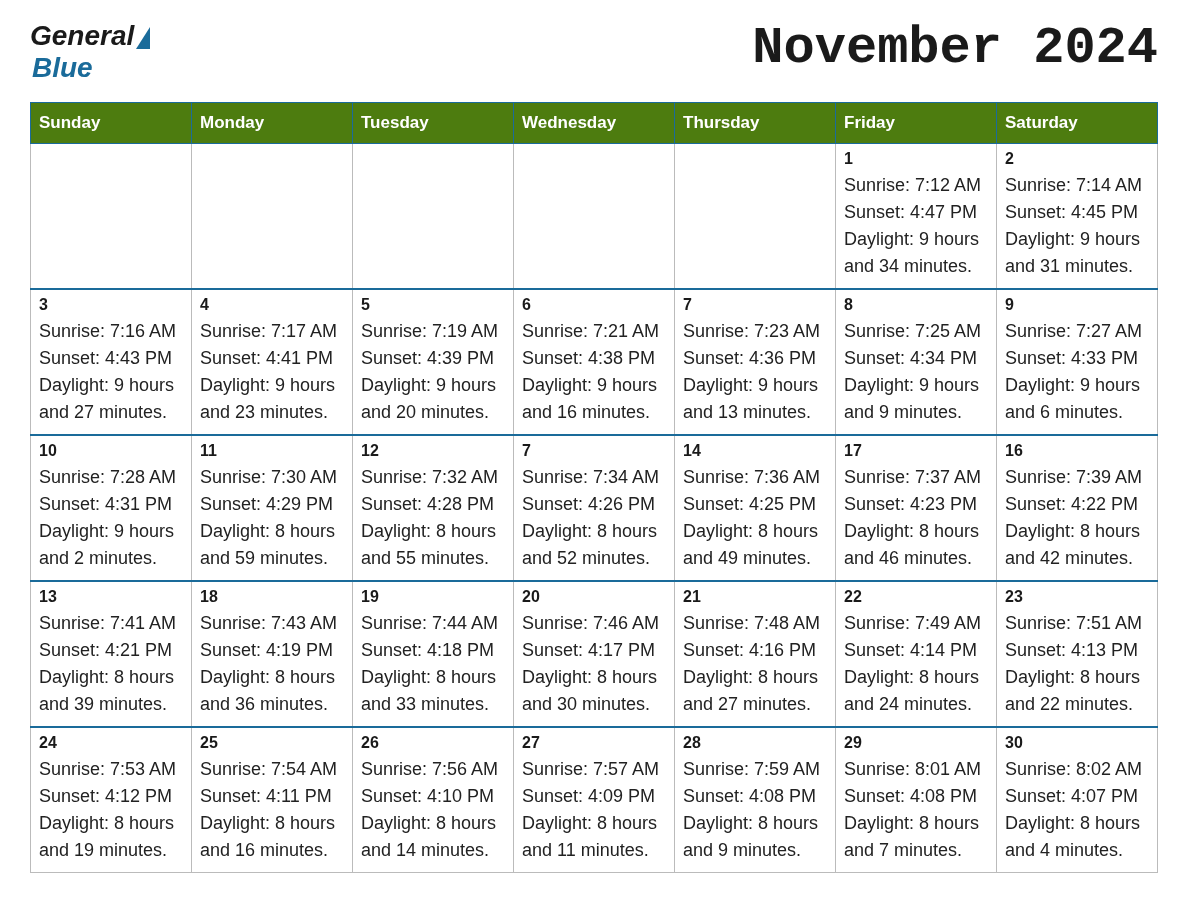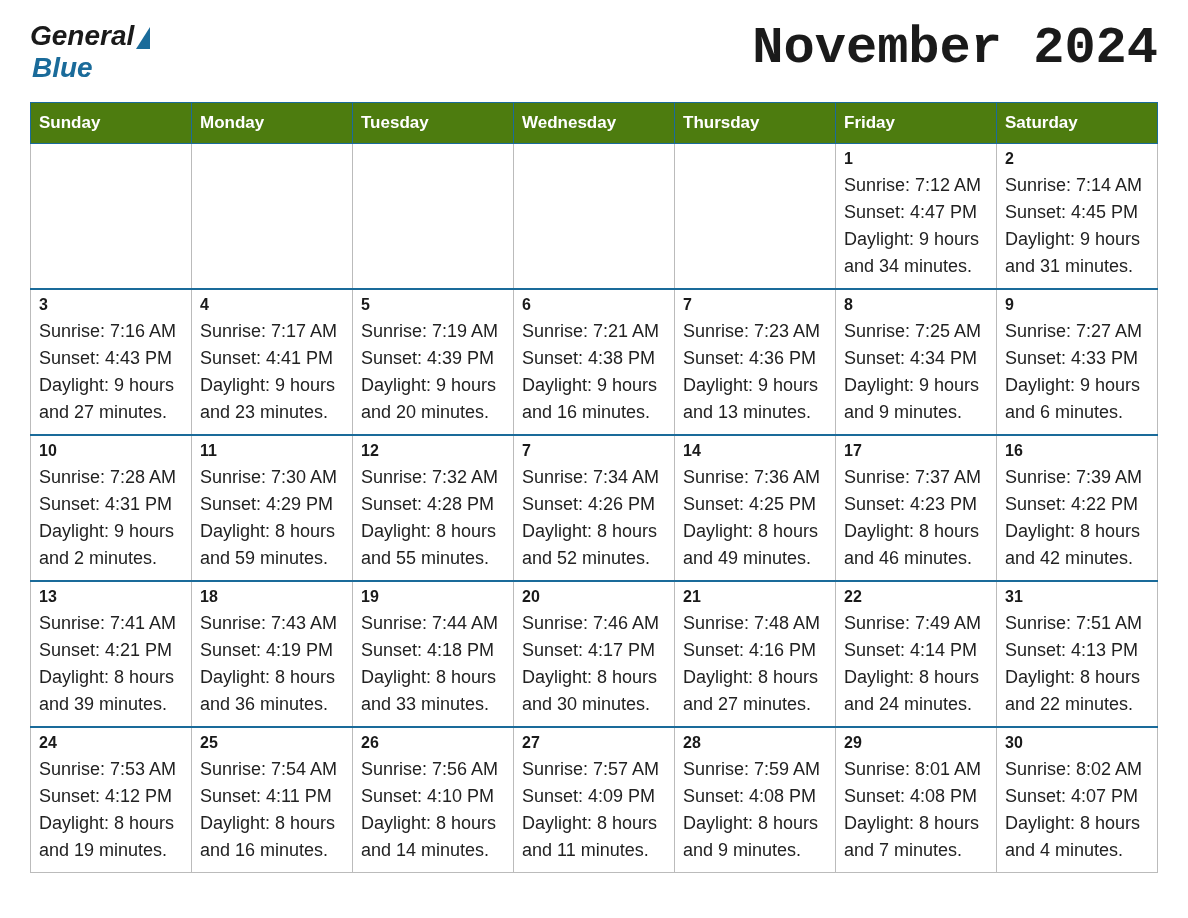--- a/index.html
+++ b/index.html
@@ -227,21 +227,21 @@
         </td>
         <td>
           <div class="day-number">21</div>
           <div class="day-info">Sunrise: 7:48 AM<br>Sunset: 4:16 PM<br>Daylight: 8 hours<br>and 27 minutes.</div>
         </td>
         <td>
           <div class="day-number">22</div>
           <div class="day-info">Sunrise: 7:49 AM<br>Sunset: 4:14 PM<br>Daylight: 8 hours<br>and 24 minutes.</div>
         </td>
         <td>
-          <div class="day-number">31</div>
+          <div class="day-number">23</div>
           <div class="day-info">Sunrise: 7:51 AM<br>Sunset: 4:13 PM<br>Daylight: 8 hours<br>and 22 minutes.</div>
         </td>
       </tr>
       <tr class="row-divider">
         <td>
           <div class="day-number">24</div>
           <div class="day-info">Sunrise: 7:53 AM<br>Sunset: 4:12 PM<br>Daylight: 8 hours<br>and 19 minutes.</div>
         </td>
         <td>
           <div class="day-number">25</div>

